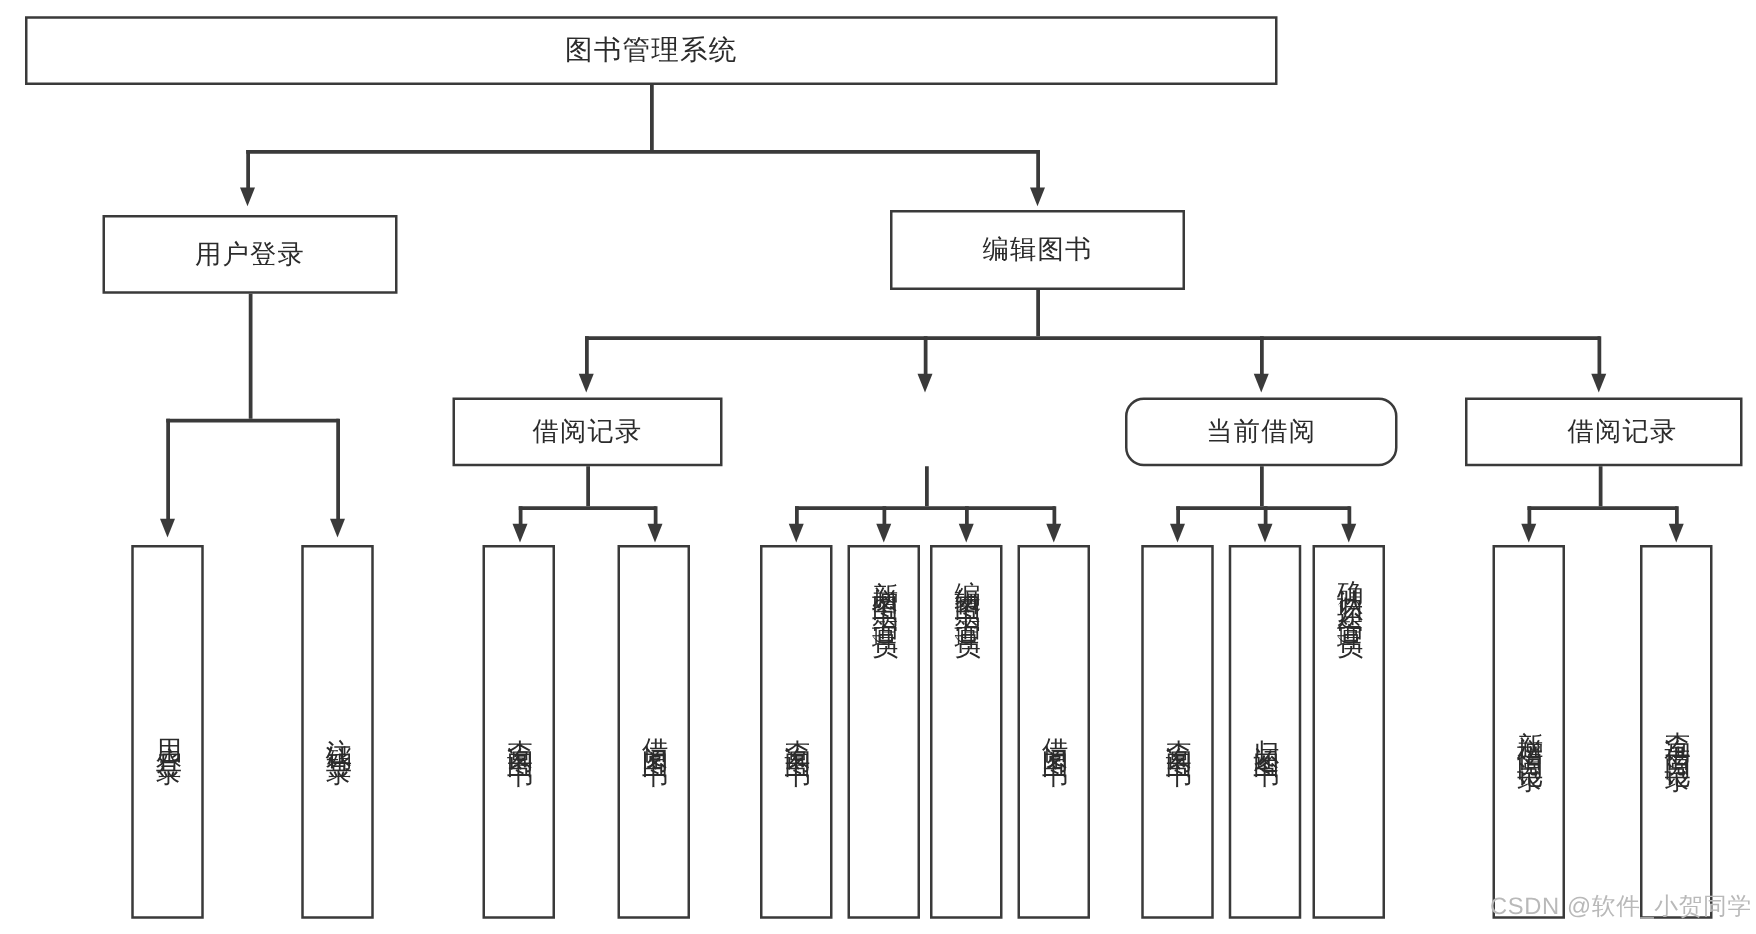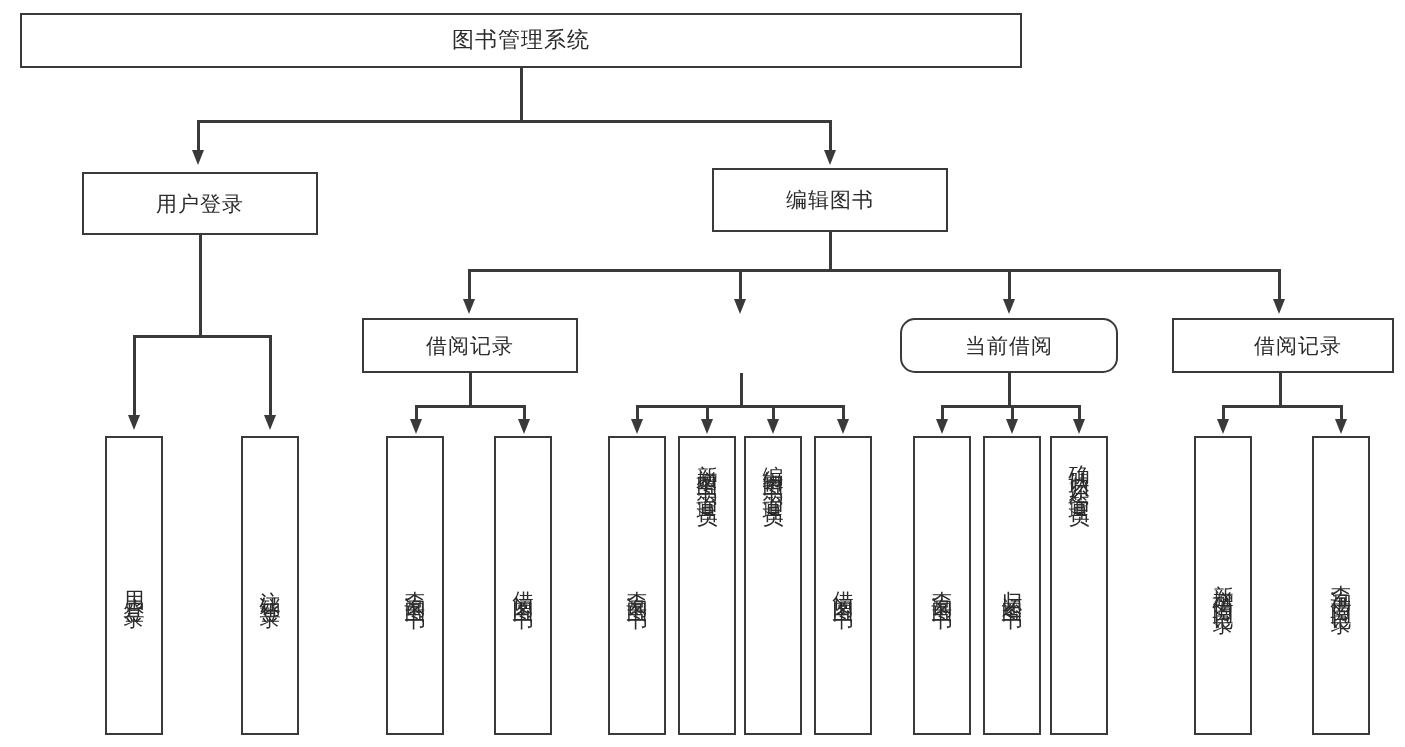--- a/index.html
+++ b/index.html
@@ -208,14 +208,15 @@
     <span class="vtext">确认归还（管理员）</span>
   </div>
 
   <div class="node v center" style="left:1194px;top:436px;width:58px;height:299px;">
     <span class="vtext">新增借阅记录</span>
   </div>
   <div class="node v center" style="left:1312px;top:436px;width:58px;height:299px;">
     <span class="vtext">查询借阅记录</span>
   </div>
 
+  <div id="watermark" style="left:1192px;top:712px;">CSDN @软件_小贺同学</div>
 
 </div>
 
 </body></html>

